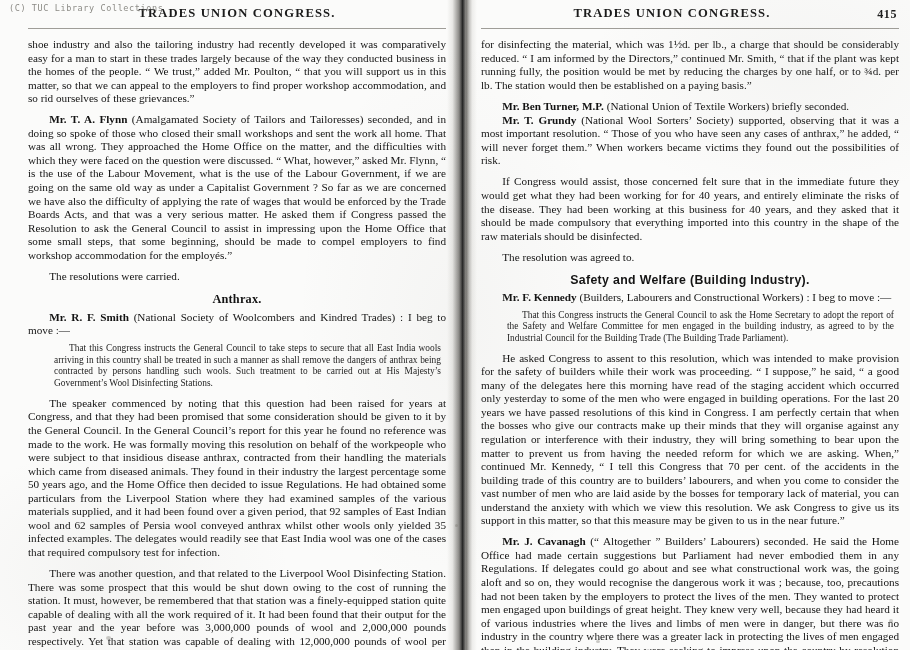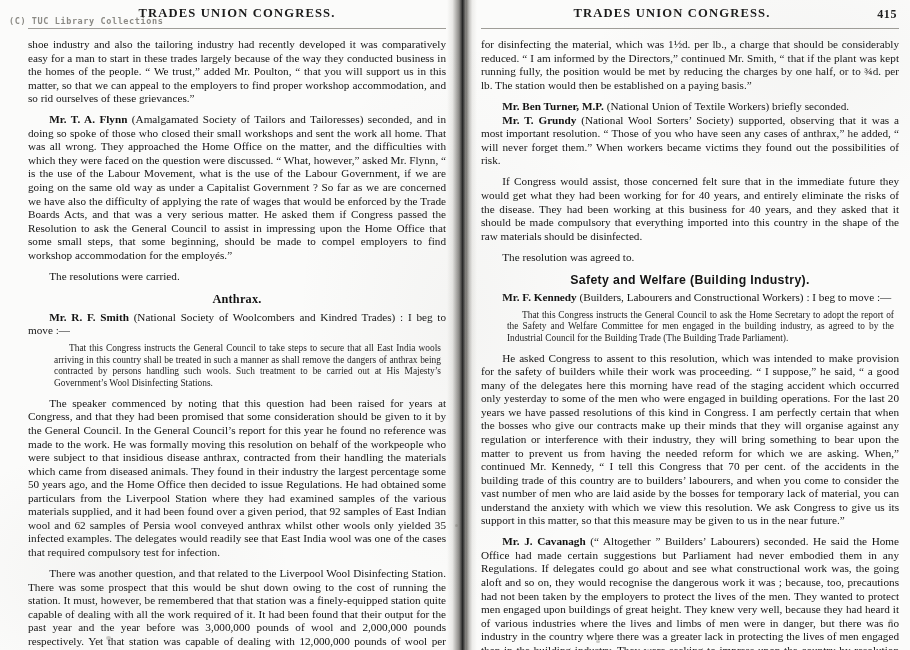--- a/index.html
+++ b/index.html
@@ -54,29 +54,28 @@
     left: 466px;
     width: 3px;
     z-index: 5;
     background: linear-gradient(to right, rgba(70,68,64,.35), rgba(255,255,255,0));
   }
 
   
   .watermark {
     position: absolute;
     left: 9px;
-    top: 16px;
+    top: 3px;
     z-index: 7;
     font-family: "DejaVu Sans Mono", "Liberation Mono", monospace;
     font-size: 8.5px;
     letter-spacing: .6px;
     color: rgba(96,94,88,.72);
     white-space: nowrap;
     user-select: none;
-    font-weight: bold;
   }
 
   
   .column {
     position: absolute;
     top: 0;
     z-index: 3;
   }
   .col-left  { left: 28px;  width: 418px; }
   .col-right { left: 481px; width: 418px; }

